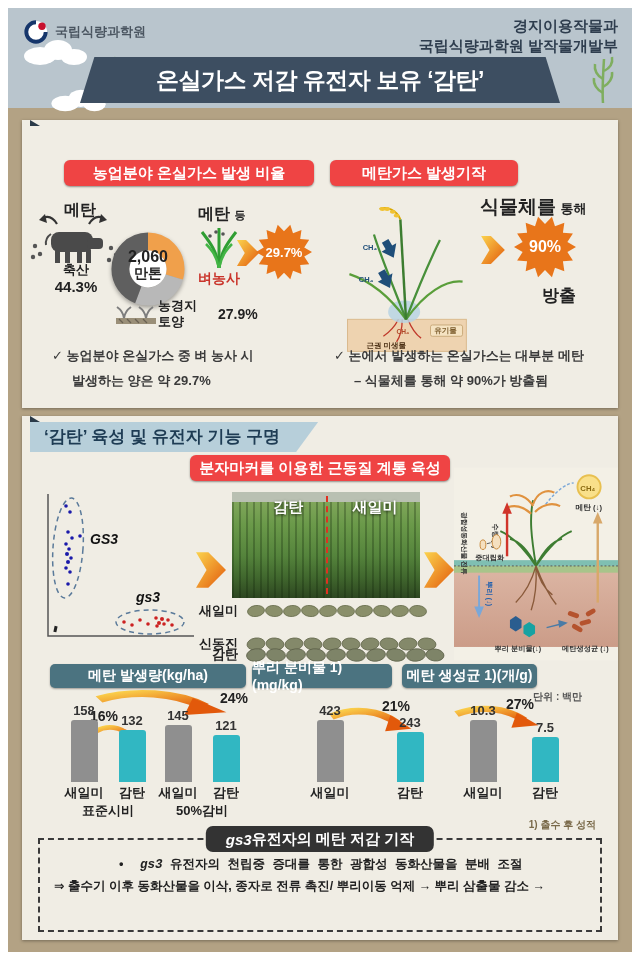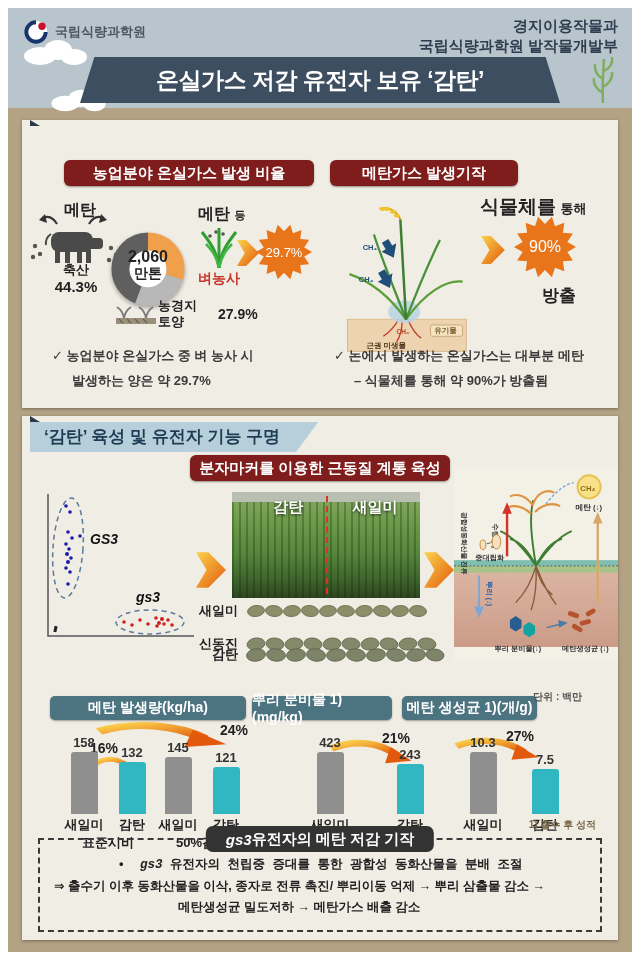--- a/index.html
+++ b/index.html
@@ -17,46 +17,46 @@
           display:flex;align-items:center;justify-content:center;
           color:#fff;font-size:23px;font-weight:bold;letter-spacing:-0.5px;z-index:3;}
   
   .panel{position:absolute;left:14px;width:596px;background:#f0ede4;box-shadow:0 1px 3px rgba(0,0,0,.35);}
   .panel1{top:112px;height:288px;}
   .panel2{top:408px;height:524px;}
   .tab{position:absolute;left:8px;top:6px;height:30px;background:#b7cfda;
        clip-path:polygon(0 0,100% 0,calc(100% - 22px) 100%,0 100%);
        padding:0 38px 0 14px;line-height:30px;font-size:17px;font-weight:bold;color:#1e3c54;}
   .fold{position:absolute;left:8px;top:0;width:0;height:0;border-left:10px solid #2a3a48;border-top:6px solid transparent;}
-  .dark-head{position:absolute;height:26px;background:#7f1d1d;border-radius:6px;
+  .dark-head{position:absolute;height:26px;background:#ef4444;border-radius:6px;
              display:flex;align-items:center;justify-content:center;
              color:#fff;font-size:15px;font-weight:bold;box-shadow:0 1px 2px rgba(0,0,0,.4);}
   
   .burst{position:absolute;display:flex;align-items:center;justify-content:center;}
   .burst svg{position:absolute;left:0;top:0;width:100%;height:100%;}
-  .burst span{position:relative;color:#fff;font-weight:normal;}
+  .burst span{position:relative;color:#fff;font-weight:bold;}
   .flow-arrow svg{display:block;}
   
   .b{font-weight:bold;color:#222;}
   .red{color:#c9342a;}
   .note{position:absolute;font-size:13px;font-weight:bold;color:#3a3a3a;line-height:1.9;}
   .note .l2{padding-left:20px;}
   
   .photo{position:absolute;overflow:hidden;
     background:
       linear-gradient(180deg,#b9c0b2 0,#b9c0b2 10px,transparent 10px),
       repeating-linear-gradient(90deg,rgba(15,35,8,.28) 0 2px,transparent 2px 7px),
       linear-gradient(180deg,#8aab62 0%,#6b9a4a 30%,#55843c 60%,#41682e 80%,#2d4620 100%);}
   .photo-label{position:absolute;top:6px;color:#fff;font-weight:bold;font-size:15px;text-shadow:0 1px 3px rgba(0,0,0,.7);}
   .photo-divider{position:absolute;left:50%;top:4px;bottom:4px;border-left:2px dashed #e03020;}
   
   .seed-row{position:absolute;display:flex;align-items:center;gap:8px;height:21px;}
   .seed-label{width:48px;text-align:right;font-size:13px;font-weight:bold;color:#222;}
   
-  .chart{position:absolute;top:248px;height:158px;margin-top:32px;}
+  .chart{position:absolute;top:248px;height:158px;}
   .chart-head{position:absolute;top:0;height:24px;background:#4b7380;border-radius:5px;
               display:flex;align-items:center;justify-content:center;
               color:#fff;font-size:14px;font-weight:bold;box-shadow:0 1px 2px rgba(0,0,0,.35);}
   .bar-col{position:absolute;bottom:40px;width:34px;display:flex;flex-direction:column;align-items:center;justify-content:flex-end;}
   .bar-val{font-size:13px;font-weight:bold;color:#333;margin-bottom:2px;}
   .bar{width:27px;border-radius:3px 3px 0 0;}
   .bar.gray{background:#8f8f8f;}
   .bar.teal{background:#31b7c2;}
   .bar-name{position:absolute;bottom:20px;width:50px;text-align:center;font-size:13px;font-weight:bold;color:#222;}
   .bar-group{position:absolute;bottom:2px;width:80px;text-align:center;font-size:13px;font-weight:bold;color:#222;}
@@ -504,19 +504,18 @@
       <div class="mech-title">
         <span class="it">gs3</span>
             <span> 유전자의 메탄 저감 기작</span>
       </div>
       <div class="mech-body">
         <div class="mech-l1">
           <span>•</span>&nbsp;
           <span class="it">gs3</span><span> 유전자의 천립중 증대를 통한 광합성 동화산물을 분배 조절</span>
         </div>
         <div class="mech-l2">⇒ 출수기 이후 동화산물을 이삭, 종자로 전류 촉진/ 뿌리이동 억제 → 뿌리 삼출물 감소 →</div>
-        <div class="mech-l3">메탄생성균 밀도저하 → 메탄가스 배출 감소</div>
       </div>
     </div>
   </div>
 
  </div>
 </div>
 
 </body></html>

